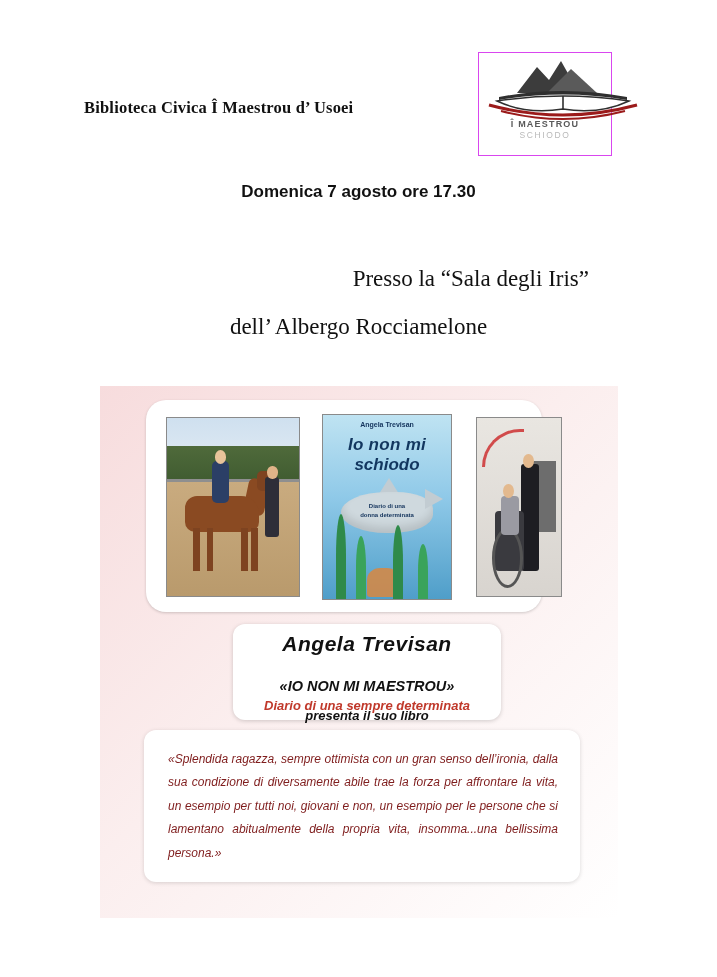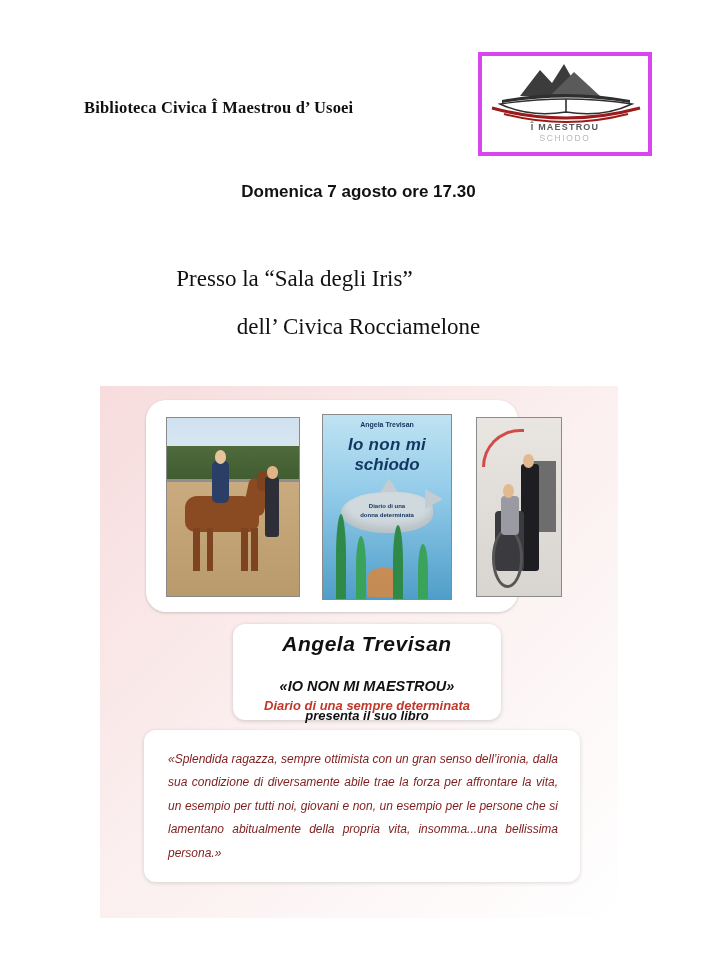--- a/index.html
+++ b/index.html
@@ -33,23 +33,23 @@
     font-weight: 700;
     letter-spacing: 0.2px;
     color: #111;
     white-space: nowrap;
     margin-left: 8px;
   }
   .logo-box {
     position: absolute;
     left: 478px;
     top: 0px;
-    width: 174px;
+    width: 134px;
     height: 104px;
-    border: 4px solid #d946ef;
+    border: 1px solid #d946ef;
     background: #ffffff;
     box-sizing: border-box;
   }
   .logo-box svg { display: block; }
   .logo-text-main {
     position: absolute;
     left: 0;
     right: 0;
     top: 66px;
     text-align: center;
@@ -81,21 +81,21 @@
     font-family: "Liberation Sans", sans-serif;
     font-size: 17px;
     font-weight: 700;
     color: #111;
   }
   .venue-1 {
     position: absolute;
     top: 266px;
     left: 0;
     width: 589px;
-    text-align: center;
+    text-align: right;
     font-family: "Liberation Serif", serif;
     font-size: 23px;
     color: #111;
   }
   .venue-2 {
     position: absolute;
     top: 314px;
     left: 0;
     width: 717px;
     text-align: center;
@@ -117,20 +117,21 @@
 
   .photo-strip {
     position: absolute;
     left: 46px;
     top: 14px;
     width: 372px;
     height: 212px;
     background: #ffffff;
     border-radius: 20px;
     box-shadow: 0 1px 3px rgba(0,0,0,0.18);
+    padding-left: 24px;
   }
   .photo {
     position: absolute;
     top: 17px;
     height: 180px;
     border: 1px solid #8a8a8a;
     box-sizing: border-box;
     overflow: hidden;
   }
   .photo-horse { left: 20px; width: 134px; }
@@ -253,21 +254,21 @@
     </svg>
     <div class="logo-text-main">Î MAESTROU</div>
     <div class="logo-text-sub">SCHIODO</div>
   </div>
 </div>
 
 <div class="event-date">Domenica 7 agosto ore 17.30</div>
 
 <div class="venue-1">Presso la “Sala degli Iris”</div>
 
-<div class="venue-2">dell’ Civica Rocciamelone</div>
+<div class="venue-2">dell’ Albergo Rocciamelone</div>
 
 <div class="poster">
 
   <div class="photo-strip">
 
     <div class="photo photo-horse">
       <div class="sky1"></div>
       <div class="trees1"></div>
       <div class="ground1"></div>
       <div class="fence1"></div>

